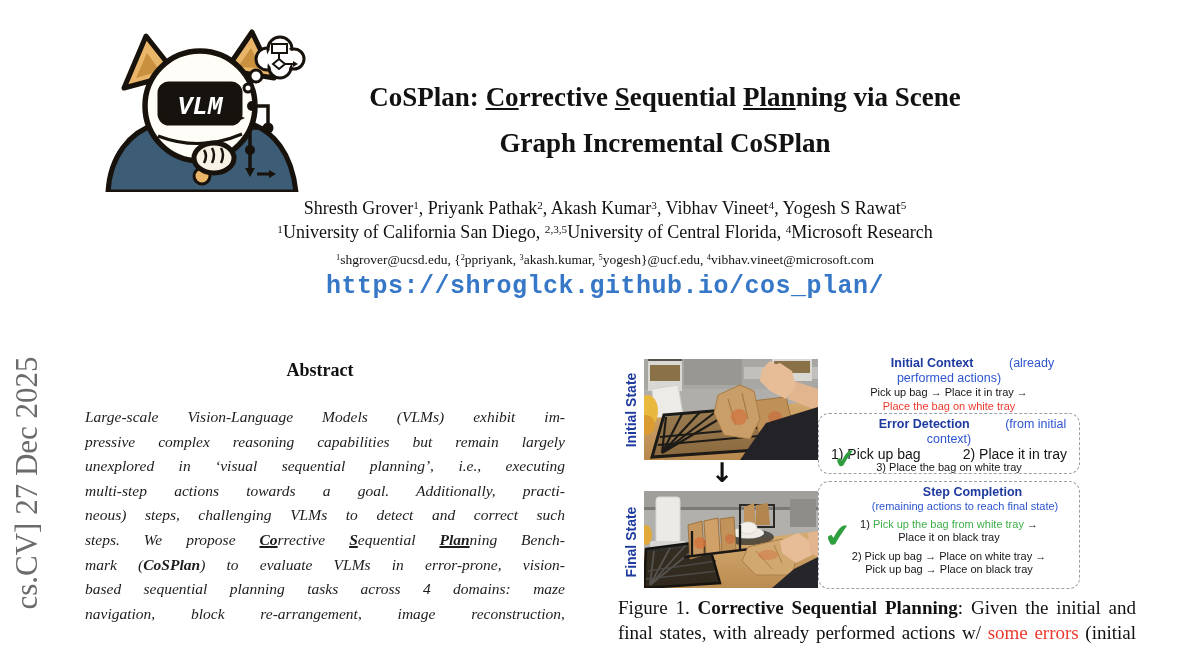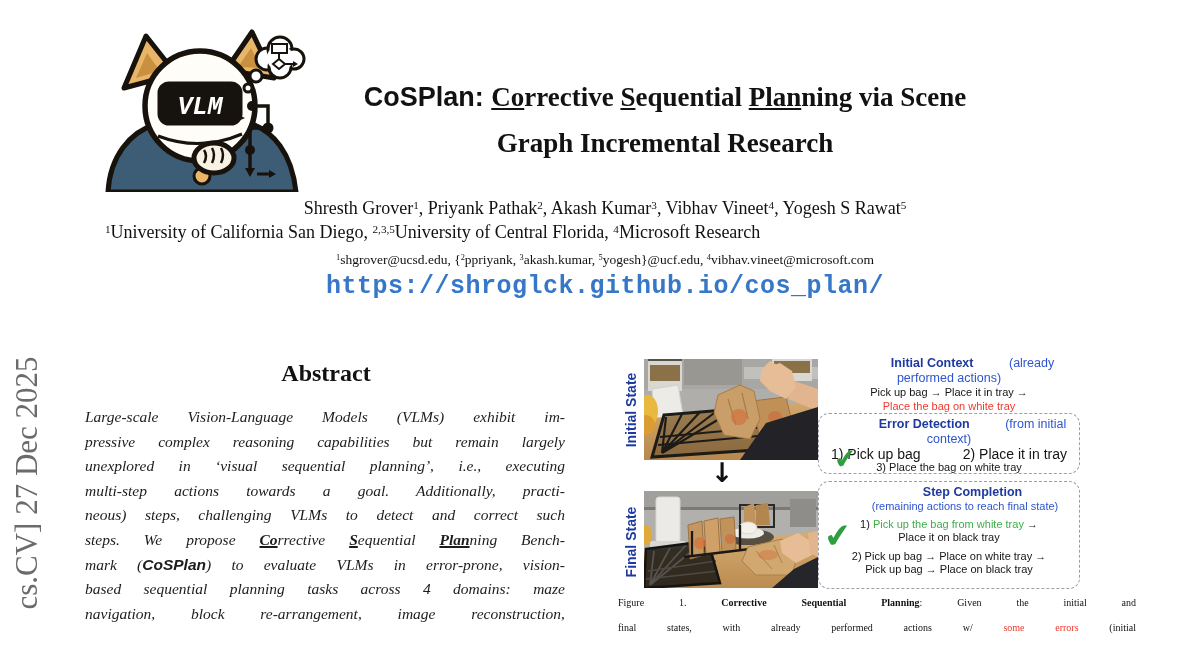--- a/index.html
+++ b/index.html
@@ -11,39 +11,39 @@
   #watermark { left:-122px; top:464px; width:300px; height:38px;
     transform:rotate(-90deg); color:#6b6b6b; font-size:31px;
     font-family:"Liberation Serif",serif; text-align:center; white-space:nowrap; }
 
   
   #title-l1 { left:280px; top:82px; width:770px; text-align:center;
     font-size:27px; font-weight:700; color:#121212; white-space:nowrap; }
   #title-l2 { left:280px; top:128px; width:770px; text-align:center;
     font-size:27px; font-weight:700; color:#121212; }
   #authors  { left:105px; top:198px; width:1000px; text-align:center; font-size:18px; color:#111; }
-  #affils   { left:105px; top:222px; width:1000px; text-align:left; font-size:18px; color:#111; }
+  #affils   { left:105px; top:222px; width:1000px; text-align:center; font-size:18px; color:#111; }
   #emails   { left:105px; top:252px; width:1000px; text-align:center; font-size:13.5px; color:#111; }
   #projurl  { left:105px; top:272px; width:1000px; text-align:center;
     font-family:"Liberation Mono","DejaVu Sans Mono",monospace; font-weight:700;
     font-size:25px; color:#3677c8; letter-spacing:0.5px; text-decoration:none; }
 
   
-  #abs-head { left:86px; top:360px; width:480px; text-align:center;
-    font-size:24px; font-weight:700; color:#111; }
+  #abs-head { left:80px; top:360px; width:480px; text-align:center;
+    font-size:18px; font-weight:700; color:#111; }
   #abs-body { left:85px; top:408px; width:480px; font-style:italic;
     font-size:15.5px; color:#1c1c1c; }
   .abs-line { display:block; height:24.6px; text-align:justify; text-align-last:justify;
     white-space:nowrap; overflow:visible; }
 
   
   .u    { text-decoration:underline; text-decoration-thickness:1.5px; text-underline-offset:2px; }
   .b    { font-weight:700; }
   .bu   { font-weight:700; text-decoration:underline; text-decoration-thickness:1.5px; }
-  .monob{ font-family:Liberation Sans, sans-serif; font-weight:700; }
+  .monob{ font-family:Liberation Serif, serif; font-weight:700; }
   .navy { color:#1e3a9f; font-weight:700;margin-left:47px; }
   .blue { color:#2d55cf;margin-left:32px; }
   .red  { color:#ee3a2e; }
   .green{ color:#3fae49; }
   .sup  { font-size:0.62em; position:relative; top:-0.45em; }
 
   
   .state-label { width:110px; height:16px; transform:rotate(-90deg);
     font-family:"Liberation Sans",sans-serif; font-weight:700; font-size:14px;
     color:#1e3a9f; text-align:center; white-space:nowrap; }
@@ -63,21 +63,21 @@
   #err-box  { left:818px; top:413px; height:61px; }
   #step-box { left:818px; top:481px; height:108px; }
   .dashed-box .hd { font-size:12.5px; line-height:15px; }
   .dashed-box .ln { font-size:11px; line-height:13.5px;text-align:center; }
   #err-row { display:flex; justify-content:space-between; padding:0 12px;
     font-size:14px; line-height:14px; }
   .check { position:absolute; color:#2f9e3f; font-weight:700;
     font-family:"DejaVu Sans",sans-serif; transform:rotate(-6deg); z-index:5; }
   #check-err  { left:834px; top:443px; font-size:27px; }
   #check-step { left:824px; top:516px; font-size:33px; }
-  #fig-caption { left:618px; top:597px; width:518px; font-size:10px; color:#111; }
+  #fig-caption { left:618px; top:597px; width:518px; font-size:19px; color:#111; }
   .cap-line { display:block; height:25px; text-align:justify; text-align-last:justify; white-space:nowrap; }
 </style>
 </head>
 <body>
 
 <div class="abs" id="watermark">cs.CV] 27 Dec 2025</div>
 
 <svg class="abs" id="logo" style="left:98px; top:26px;" width="212" height="166" viewBox="0 0 212 166">
   <g>
     <polygon points="26,62 48,10 78,48" fill="#e9b568" stroke="#17120c" stroke-width="5" stroke-linejoin="round"></polygon>
@@ -123,21 +123,21 @@
     <path d="M170,102 H152 V124" fill="none" stroke-width="3.5"></path>
     <circle cx="152" cy="124" r="5" stroke="none"></circle>
     <line x1="152" y1="124" x2="152" y2="142" stroke-width="3.5"></line>
     <polygon points="147,142 152,151 157,142" stroke="none"></polygon>
     <line x1="159" y1="148" x2="171" y2="148" stroke-width="3"></line>
     <polygon points="171,144 178,148 171,152" stroke="none"></polygon>
   </g>
 </svg>
 
 <div class="abs" id="title-l1"><span class="monob">CoSPlan: </span><span class="u">Co</span><span>rrective </span><span class="u">S</span><span>equential </span><span class="u">Plan</span><span>ning via Scene</span></div>
-<div class="abs" id="title-l2">Graph Incremental Research</div>
+<div class="abs" id="title-l2">Graph Incremental CoSPlan</div>
 <div class="abs" id="authors"><span>Shresth Grover</span><span class="sup">1</span><span>, Priyank Pathak</span><span class="sup">2</span><span>, Akash Kumar</span><span class="sup">3</span><span>, Vibhav Vineet</span><span class="sup">4</span><span>, Yogesh S Rawat</span><span class="sup">5</span></div>
 <div class="abs" id="affils"><span class="sup">1</span><span>University of California San Diego, </span><span class="sup">2,3,5</span><span>University of Central Florida, </span><span class="sup">4</span><span>Microsoft Research</span></div>
 <div class="abs" id="emails"><span class="sup">1</span><span>shgrover@ucsd.edu, {</span><span class="sup">2</span><span>ppriyank, </span><span class="sup">3</span><span>akash.kumar, </span><span class="sup">5</span><span>yogesh}@ucf.edu, </span><span class="sup">4</span><span>vibhav.vineet@microsoft.com</span></div>
 <a class="abs" id="projurl" href="#">https://shroglck.github.io/cos_plan/</a>
 
 <div class="abs" id="abs-head">Abstract</div>
 <div class="abs" id="abs-body">
   <span class="abs-line"><span>Large-scale Vision-Language Models (VLMs) exhibit im-</span></span>
   <span class="abs-line"><span>pressive complex reasoning capabilities but remain largely</span></span>
   <span class="abs-line"><span>unexplored in ‘visual sequential planning’, i.e., executing</span></span>

